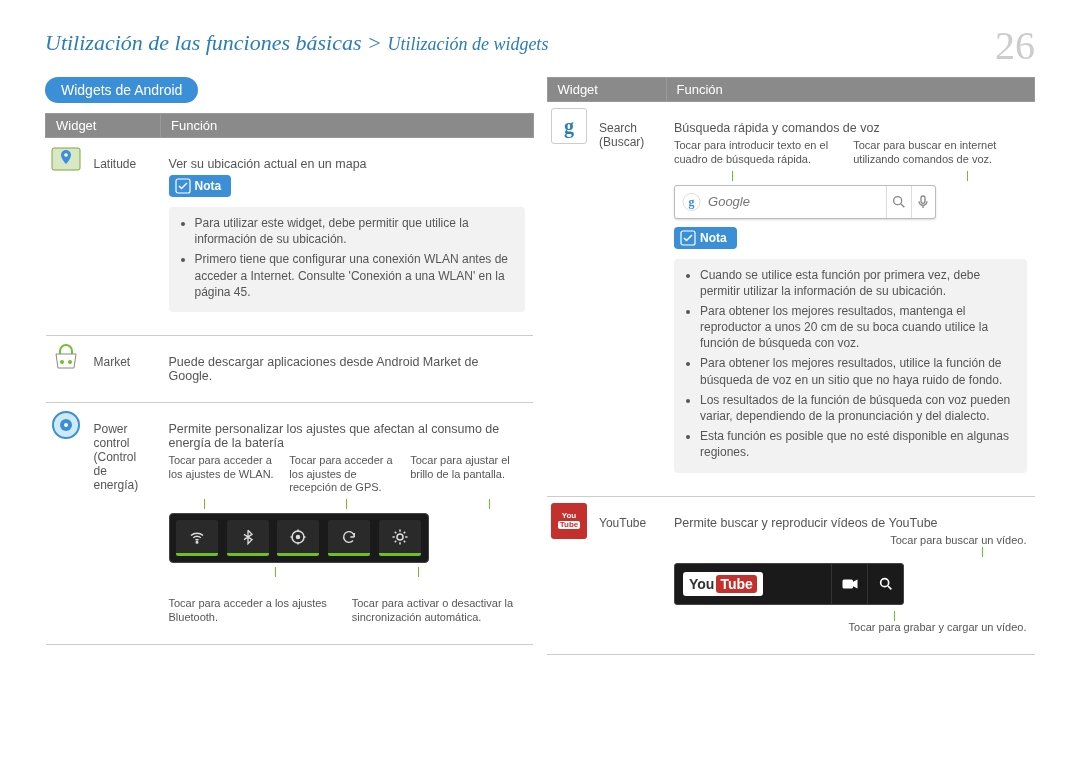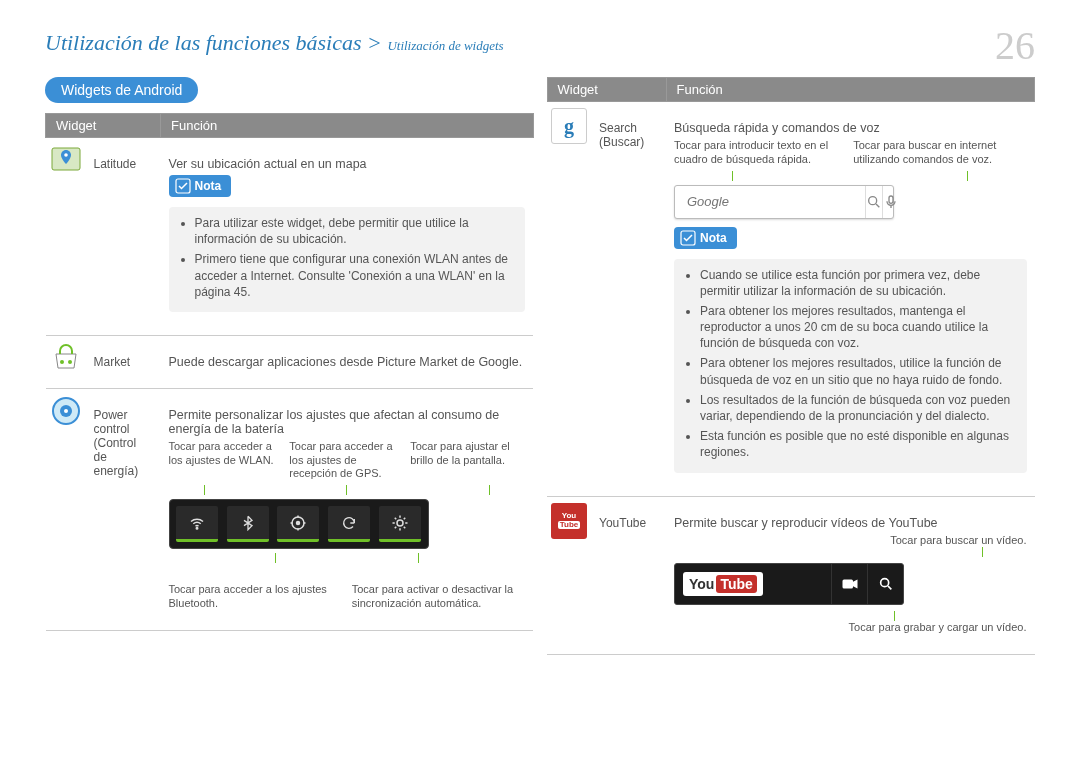--- a/index.html
+++ b/index.html
@@ -1,19 +1,19 @@
 <!DOCTYPE html>
 <html><head>
 <meta charset="utf-8">
 <style>
 *{margin:0;padding:0;box-sizing:border-box}
 body{font-family:Arial,Helvetica,sans-serif;font-size:13px;color:#555;background:#fff;width:1080px;height:762px;position:relative;padding:30px 45px}
 .header{display:flex;justify-content:space-between;align-items:flex-start;margin-bottom:15px}
 .breadcrumb{font-family:Georgia,serif;font-size:22px;color:#2a7db8;font-style:italic}
-.breadcrumb .sub{font-size:13px}
+.breadcrumb .sub{font-size:18px}
 .page-num{font-family:Georgia,serif;font-size:40px;color:#ccc;line-height:.8}
 .columns{display:flex;gap:13px}
 .col{flex:1}
 .pill{display:inline-block;background:#3b8fd6;color:#fff;padding:5px 16px;border-radius:14px;font-size:14px;margin-bottom:10px}
 table{width:100%;border-collapse:collapse;margin-bottom:8px}
 thead th{background:#8a8a8a;color:#fff;text-align:left;padding:4px 10px;font-weight:normal;font-size:13px;border:1px solid #999}
 thead th:first-child{width:90px}
 tbody td{padding:19px 8px;vertical-align:top;border-bottom:1px solid #ccc;font-size:12.5px;color:#555}
 tbody td.icon-col{width:40px;padding:6px 4px}
 tbody td.name-col{width:75px;font-size:12px}
@@ -23,21 +23,21 @@
 .nota-badge svg{width:16px;height:16px}
 .nota-box{background:#f2f2f2;border-radius:4px;padding:8px 10px;margin:4px 0}
 .nota-box ul{padding-left:16px}
 .nota-box li{margin-bottom:4px;font-size:12px;line-height:1.35}
 .caption-row{display:flex;gap:6px;font-size:11px;margin:4px 0}
 .caption-row div{flex:1;line-height:1.25}
 .power-widget{background:#1a1a1a;border-radius:4px;display:flex;padding:6px 4px;gap:4px;justify-content:space-around;border:1px solid #444;width:260px;margin:4px 0}
 .power-btn{width:42px;height:36px;background:#2a2a2a;border-bottom:3px solid #6fc028;border-radius:2px;display:flex;align-items:center;justify-content:center;color:#ddd;font-size:16px}
 .bottom-captions{display:flex;gap:10px;font-size:11px;margin-top:20px}
 .bottom-captions div{flex:1;line-height:1.25}
-.google-bar{display:flex;align-items:center;background:#fff;border:1px solid #bbb;border-radius:3px;height:34px;width:220px;margin:4px 0;box-shadow:0 1px 2px rgba(0,0,0,.15)}
+.google-bar{display:flex;align-items:center;background:#fff;border:1px solid #bbb;border-radius:3px;height:34px;width:262px;margin:4px 0;box-shadow:0 1px 2px rgba(0,0,0,.15)}
 .google-bar .g-logo{width:26px;height:26px;margin:0 6px}
 .google-bar input{border:none;flex:1;font-size:13px;font-style:italic;color:#888;outline:none;background:transparent}
 .google-bar .g-btn{width:30px;height:100%;display:flex;align-items:center;justify-content:center;border-left:1px solid #ddd;color:#888}
 .youtube-bar{display:flex;align-items:center;background:#1a1a1a;border-radius:3px;height:42px;width:230px;margin:6px 0;border:1px solid #444}
 .yt-logo{background:#fff;color:#333;font-weight:bold;font-size:14px;padding:3px 6px;border-radius:3px;margin-left:8px;display:inline-flex;align-items:center}
 .yt-logo .tube{background:#c4302b;color:#fff;padding:1px 4px;border-radius:3px;margin-left:2px}
 .yt-spacer{flex:1}
 .yt-btn{width:36px;height:100%;display:flex;align-items:center;justify-content:center;border-left:1px solid #333;color:#fff;font-size:15px}
 .small-label{font-size:11px;line-height:1.25}
 .connector-row{display:flex}
@@ -103,21 +103,21 @@
               <div class="wicon">
             <svg viewBox="0 0 32 32">
                   <path d="M6 12h20l-2 14H8z" fill="#fff" stroke="#888"></path>
                   <path d="M10 12V9a6 6 0 0112 0v3" fill="none" stroke="#6fc028" stroke-width="2"></path>
                   <circle cx="12" cy="20" r="2" fill="#6fc028"></circle>
                   <circle cx="20" cy="20" r="2" fill="#6fc028"></circle>
                 </svg>
           </div>
             </td>
           <td class="name-col">Market</td>
-          <td>Puede descargar aplicaciones desde Picture Market de Google.</td>
+          <td>Puede descargar aplicaciones desde Android Market de Google.</td>
         </tr>
 
 
         <tr>
           <td class="icon-col">
               <div class="wicon">
             <svg viewBox="0 0 32 32">
                   <circle cx="16" cy="16" r="13" fill="#cfeaf7" stroke="#3b8fd6" stroke-width="2"></circle>
                   <circle cx="16" cy="16" r="6" fill="#3b8fd6"></circle>
                   <circle cx="16" cy="16" r="2" fill="#fff"></circle>

